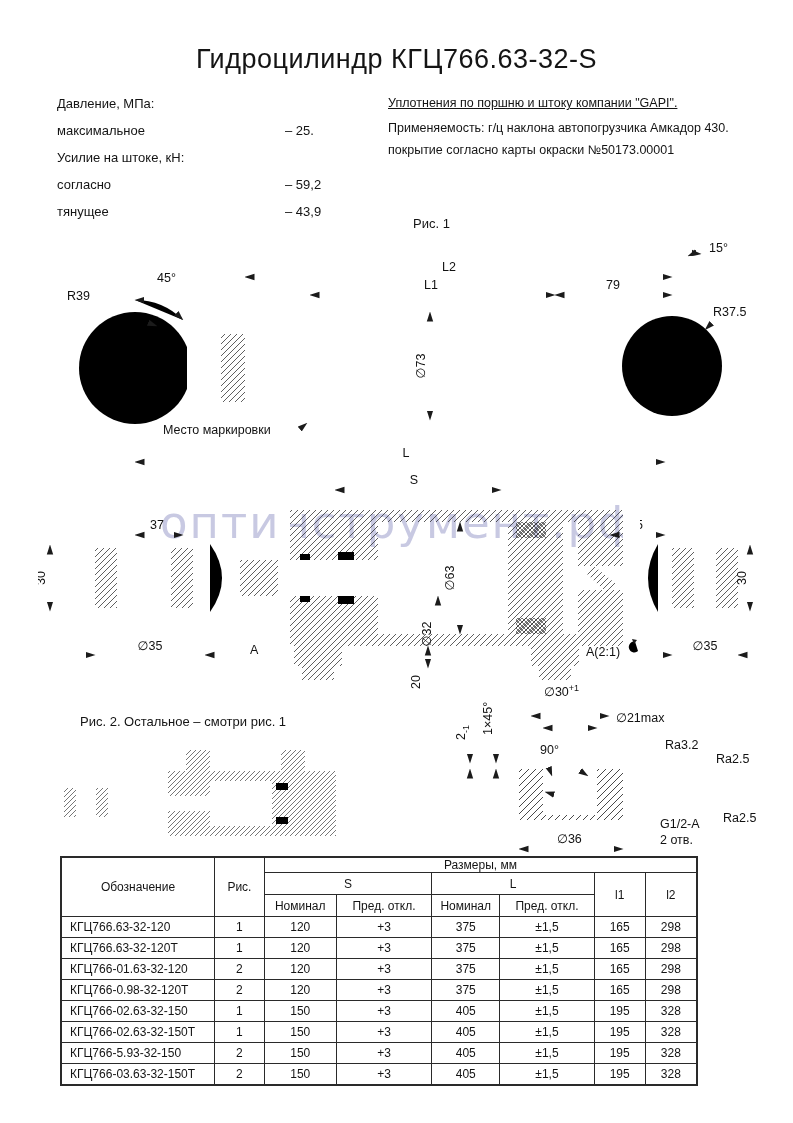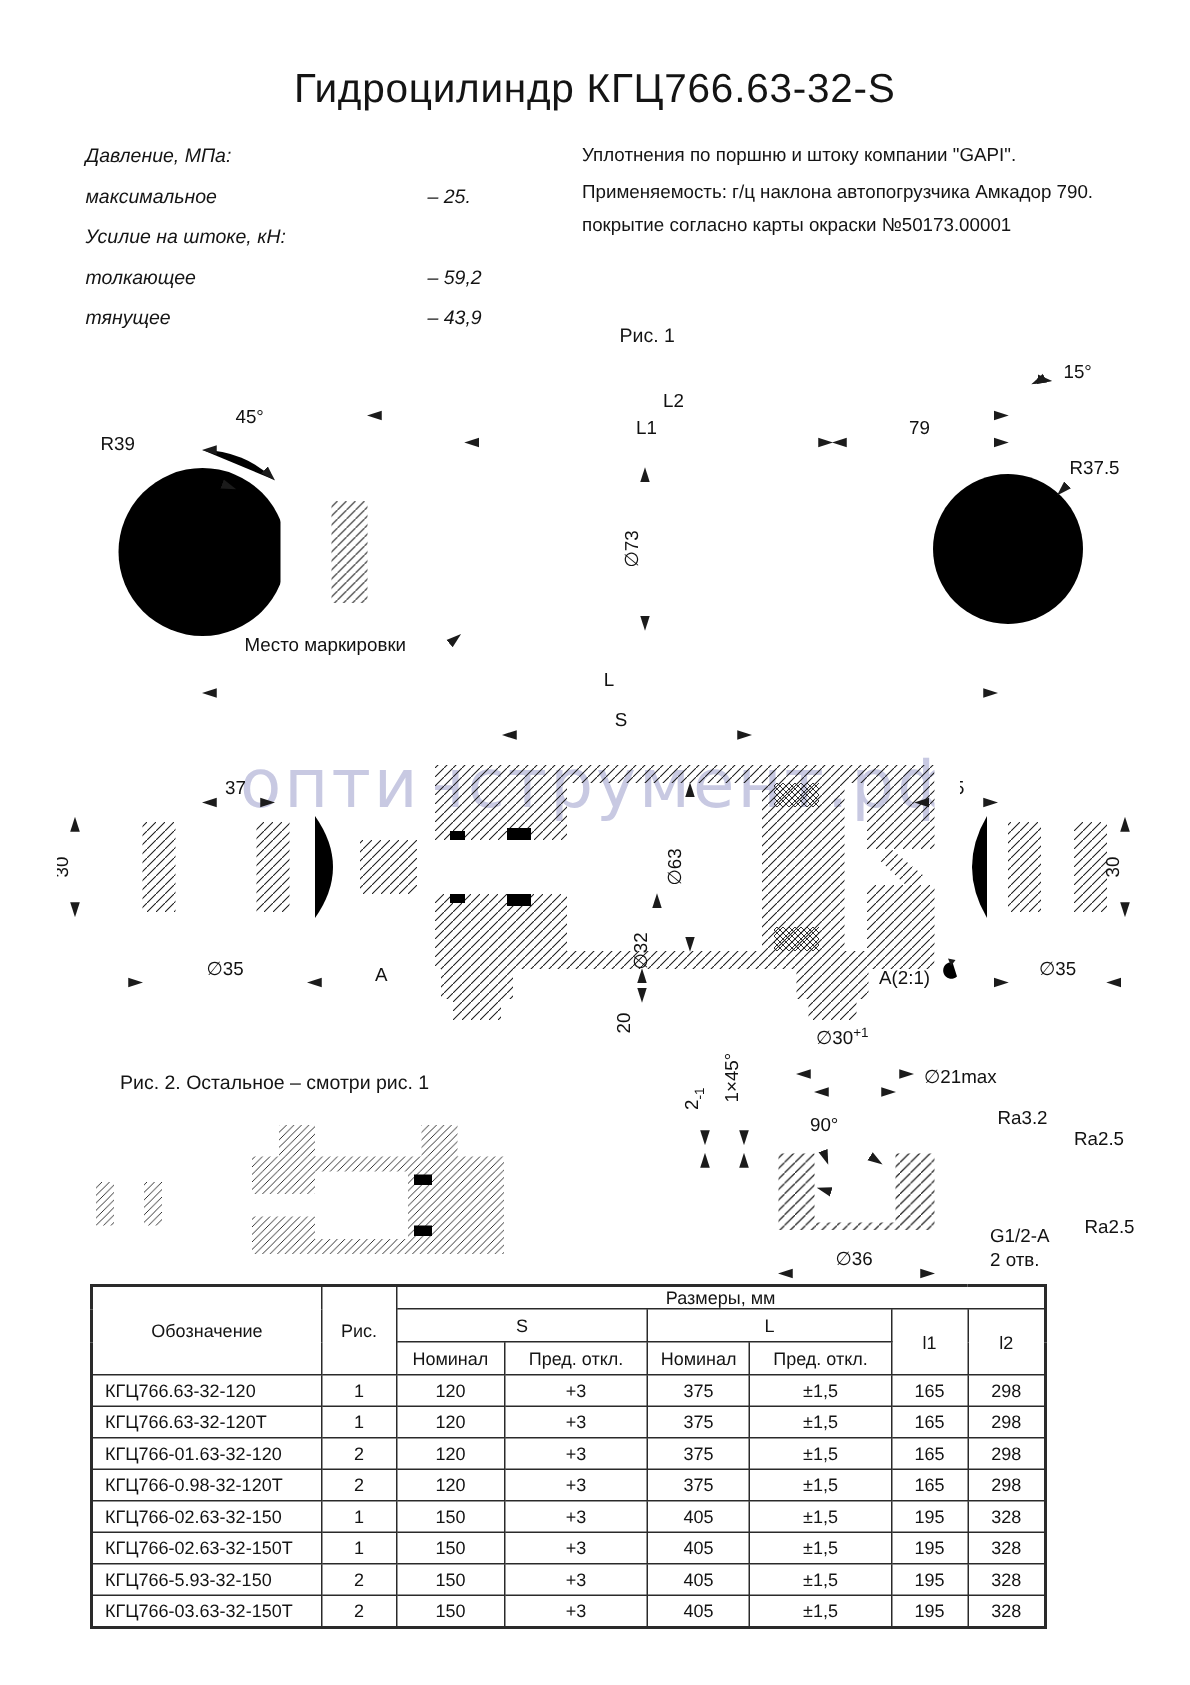--- a/index.html
+++ b/index.html
@@ -1,24 +1,24 @@
 <!DOCTYPE html>
 <html><head>
 <meta charset="utf-8">
 <style>
   html,body{margin:0;padding:0;background:#fff;}
   .page{position:relative;width:793px;height:1123px;background:#fff;overflow:hidden;
         font-family:"Liberation Sans",sans-serif;color:#141414;border-radius:10px;}
   .title{position:absolute;top:44px;left:0;width:100%;text-align:center;
          font-size:27px;letter-spacing:.5px;font-weight:400;}
-  .specs{position:absolute;left:57px;top:90px;width:300px;font-size:13px;font-style:italic;}
+  .specs{position:absolute;left:57px;top:90px;width:300px;font-size:13px;}
   .spec-row{position:relative;height:27px;line-height:27px;}
   .spec-val{position:absolute;left:228px;top:0;}
   .notes{position:absolute;left:388px;top:90px;width:370px;font-size:12.5px;}
-  .note-a{line-height:27px;height:27px;}
+  .note-a{line-height:27px;height:27px;text-decoration:underline;}
   .note-b{line-height:22px;height:22px;}
   .fig1-cap{position:absolute;left:413px;top:216px;font-size:13px;}
   .fig2-cap{position:absolute;left:80px;top:714px;font-size:13px;}
   .watermark{position:absolute;left:160px;top:496px;font-size:45px;letter-spacing:2px;
              color:rgba(166,168,208,.62);z-index:0;white-space:nowrap;
              font-family:"DejaVu Sans",sans-serif;}
   .d-svg{position:absolute;z-index:1;}
   text.dims{font-family:"Liberation Sans",sans-serif;font-size:12.5px;fill:#111;stroke:none;}
   .spec-tbl{position:absolute;left:60px;top:856px;width:638px;border-collapse:collapse;
             font-size:12px;z-index:2;background:#fff;}
@@ -34,27 +34,27 @@
 <body>
 
 <div class="page">
 
   <div class="title">Гидроцилиндр КГЦ766.63-32-S</div>
 
   <div class="specs">
     <div class="spec-row"><span>Давление, МПа:</span><span class="spec-val"></span></div>
     <div class="spec-row"><span>максимальное</span><span class="spec-val">– 25.</span></div>
     <div class="spec-row"><span>Усилие на штоке, кН:</span><span class="spec-val"></span></div>
-    <div class="spec-row"><span>толкающее</span><span class="spec-val">– 59,2</span></div>
+    <div class="spec-row"><span>согласно</span><span class="spec-val">– 59,2</span></div>
     <div class="spec-row"><span>тянущее</span><span class="spec-val">– 43,9</span></div>
   </div>
 
   <div class="notes">
     <div class="note-a">Уплотнения по поршню и штоку компании "GAPI".</div>
-    <div class="note-b">Применяемость: г/ц наклона автопогрузчика Амкадор 790.</div>
+    <div class="note-b">Применяемость: г/ц наклона автопогрузчика Амкадор 430.</div>
     <div class="note-b">покрытие согласно карты окраски №50173.00001</div>
   </div>
 
   <div class="fig1-cap">Рис. 1</div>
 
   <div class="watermark">оптинструмент.рф</div>
 
   <svg class="d-svg" style="left:45px;top:238px" width="715" height="227" viewBox="0 0 715 227">
     <defs>
       <pattern id="h1" patternUnits="userSpaceOnUse" width="6" height="6">

